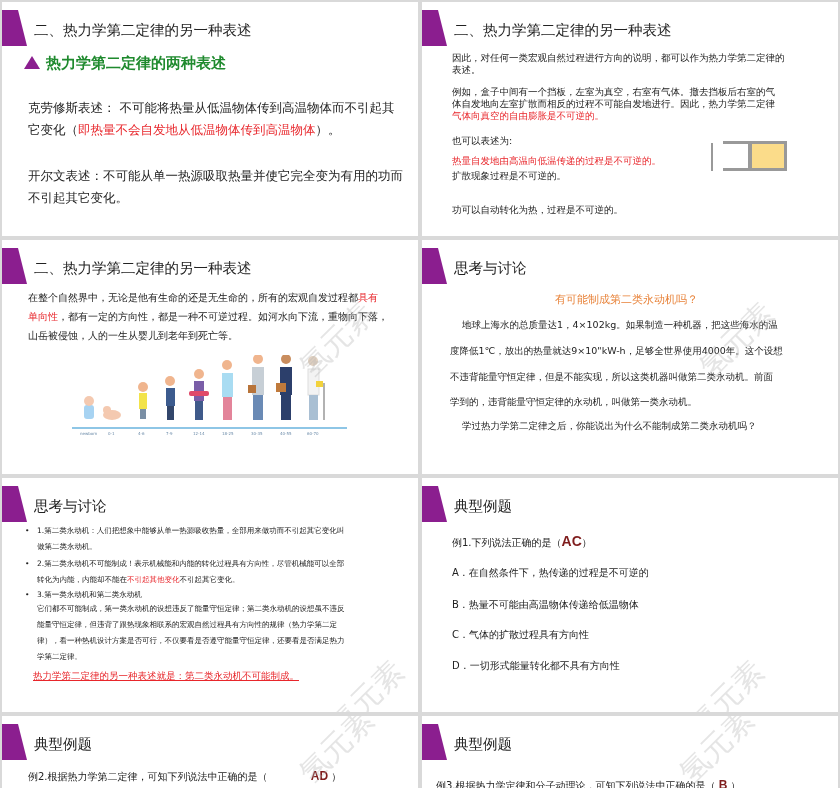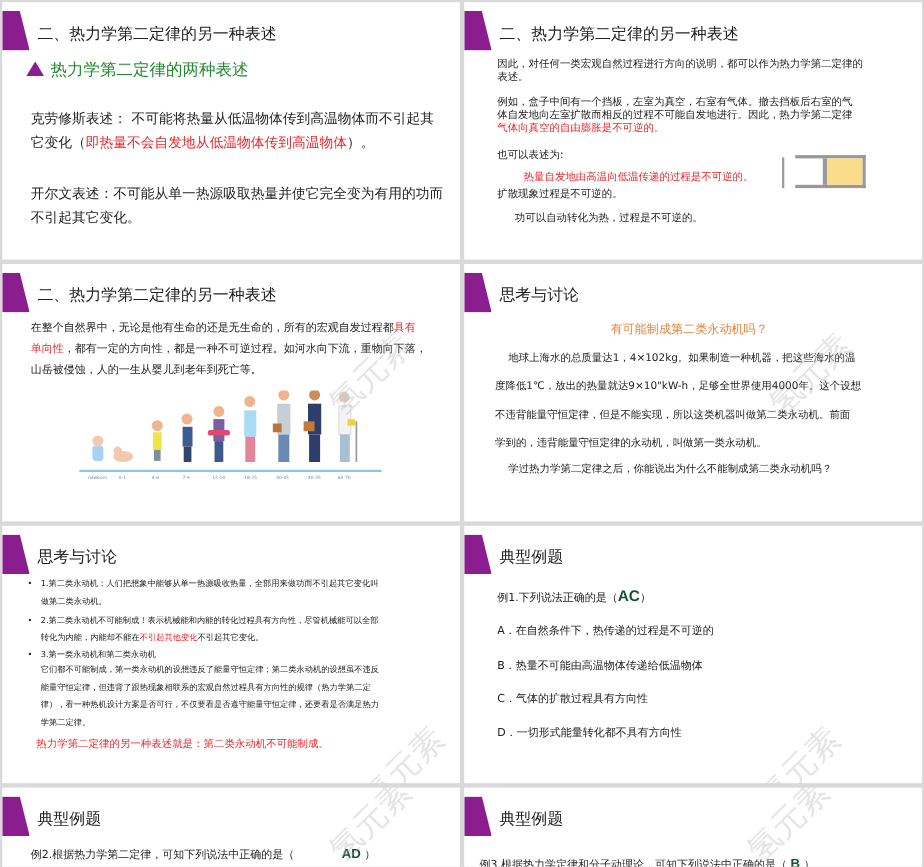--- a/index.html
+++ b/index.html
@@ -17,23 +17,23 @@
     position:absolute; left:0; top:8px; width:25px; height:36px;
     background:#8b1e8f;
     clip-path:polygon(0 0, 64% 0, 100% 100%, 0 100%);
   }
   .title {
     position:absolute; left:32px; top:19px; font-size:14.5px; color:#222;
     white-space:nowrap;
   }
   .p { position:absolute; color:#222; white-space:nowrap; }
   .red { color:#e8262b; }
-  .green { color:#1f8a2e; font-weight:normal; }
+  .green { color:#1f8a2e; font-weight:bold; }
   .tri { display:inline-block; width:0; height:0; border-left:8px solid transparent; border-right:8px solid transparent; border-bottom:13px solid #8b1e8f; margin-right:6px; vertical-align:-1px; }
-  .ans { color:#14532d; font-weight:bold; font-family:"Liberation Sans",sans-serif; }
+  .ans { color:#7f1d1d; font-weight:bold; font-family:"Liberation Sans",sans-serif; }
   .wm { position:absolute; color:rgba(180,180,180,0.35); font-size:30px; transform:rotate(-45deg); white-space:nowrap; pointer-events:none; }
   .bullet::before { content:"•"; position:absolute; left:-12px; }
 </style>
 </head>
 <body>
 
 <div class="slide" style="left:2px;top:2px;width:416px;height:234px;">
   <div class="corner"></div>
   <div class="title">二、热力学第二定律的另一种表述</div>
   <div class="p" style="left:22px;top:52px;font-size:15px;">
@@ -51,23 +51,23 @@
 
 <div class="slide" style="left:422px;top:2px;width:416px;height:234px;">
   <div class="corner"></div>
   <div class="title">二、热力学第二定律的另一种表述</div>
   <div class="p" style="left:30px;top:50px;font-size:9.5px;">因此，对任何一类宏观自然过程进行方向的说明，都可以作为热力学第二定律的</div>
   <div class="p" style="left:30px;top:62px;font-size:9.5px;">表述。</div>
   <div class="p" style="left:30px;top:84px;font-size:9.5px;">例如，盒子中间有一个挡板，左室为真空，右室有气体。撤去挡板后右室的气</div>
   <div class="p" style="left:30px;top:96px;font-size:9.5px;">体自发地向左室扩散而相反的过程不可能自发地进行。因此，热力学第二定律</div>
   <div class="p red" style="left:30px;top:108px;font-size:9.5px;">气体向真空的自由膨胀是不可逆的。</div>
   <div class="p" style="left:30px;top:133px;font-size:9.5px;">也可以表述为:</div>
-  <div class="p red" style="left:30px;top:153px;font-size:9.5px;margin-left:24px;">热量自发地由高温向低温传递的过程是不可逆的。</div>
+  <div class="p red" style="left:30px;top:153px;font-size:9.5px;">热量自发地由高温向低温传递的过程是不可逆的。</div>
   <div class="p" style="left:30px;top:168px;font-size:9.5px;">扩散现象过程是不可逆的。</div>
-  <div class="p" style="left:30px;top:190px;font-size:9.5px;margin-left:16px;">功可以自动转化为热，过程是不可逆的。</div>
+  <div class="p" style="left:30px;top:202px;font-size:9.5px;">功可以自动转化为热，过程是不可逆的。</div>
   <div style="position:absolute;left:289px;top:139px;width:78px;height:34px;">
     <div style="position:absolute;left:0;top:2px;width:2px;height:28px;background:#999;"></div>
     <div style="position:absolute;left:12px;top:0;width:64px;height:30px;border-top:3px solid #999;border-bottom:3px solid #999;border-right:3px solid #999;box-sizing:border-box;"></div>
     <div style="position:absolute;left:37px;top:3px;width:4px;height:24px;background:#999;"></div>
     <div style="position:absolute;left:41px;top:3px;width:32px;height:24px;background:#fbdc8a;"></div>
   </div>
 </div>
 
 <div class="slide" style="left:2px;top:240px;width:416px;height:234px;">
   <div class="corner"></div>
@@ -149,21 +149,21 @@
   <div class="p" style="left:35px;top:64px;font-size:7.5px;">做第二类永动机。</div>
   <div class="p bullet" style="left:35px;top:81px;font-size:7.5px;">2.第二类永动机不可能制成！表示机械能和内能的转化过程具有方向性，尽管机械能可以全部</div>
   <div class="p" style="left:35px;top:97px;font-size:7.5px;">
     <span>转化为内能，内能却不能在</span><span class="red">不引起其他变化</span><span>不引起其它变化。</span>
   </div>
   <div class="p bullet" style="left:35px;top:112px;font-size:7.5px;">3.第一类永动机和第二类永动机</div>
   <div class="p" style="left:35px;top:126px;font-size:7.5px;">它们都不可能制成，第一类永动机的设想违反了能量守恒定律；第二类永动机的设想虽不违反</div>
   <div class="p" style="left:35px;top:142px;font-size:7.5px;">能量守恒定律，但违背了跟热现象相联系的宏观自然过程具有方向性的规律（热力学第二定</div>
   <div class="p" style="left:35px;top:158px;font-size:7.5px;">律），看一种热机设计方案是否可行，不仅要看是否遵守能量守恒定律，还要看是否满足热力</div>
   <div class="p" style="left:35px;top:174px;font-size:7.5px;">学第二定律。</div>
-  <div class="p red" style="left:31px;top:192px;font-size:9.5px;">热力学第二定律的另一种表述就是：第二类永动机不可能制成。</div>
+  <div class="p red" style="left:31px;top:192px;font-size:9.5px;text-decoration:underline;">热力学第二定律的另一种表述就是：第二类永动机不可能制成。</div>
   <div class="wm" style="left:320px;top:200px;">氢元素</div>
 </div>
 
 <div class="slide" style="left:422px;top:478px;width:416px;height:234px;">
   <div class="corner"></div>
   <div class="title">典型例题</div>
   <div class="p" style="left:30px;top:55px;font-size:10px;">
     <span>例1.下列说法正确的是（</span><span class="ans" style="font-size:14px;">AC</span><span>）</span>
   </div>
   <div class="p" style="left:30px;top:88px;font-size:10px;">A．在自然条件下，热传递的过程是不可逆的</div>

